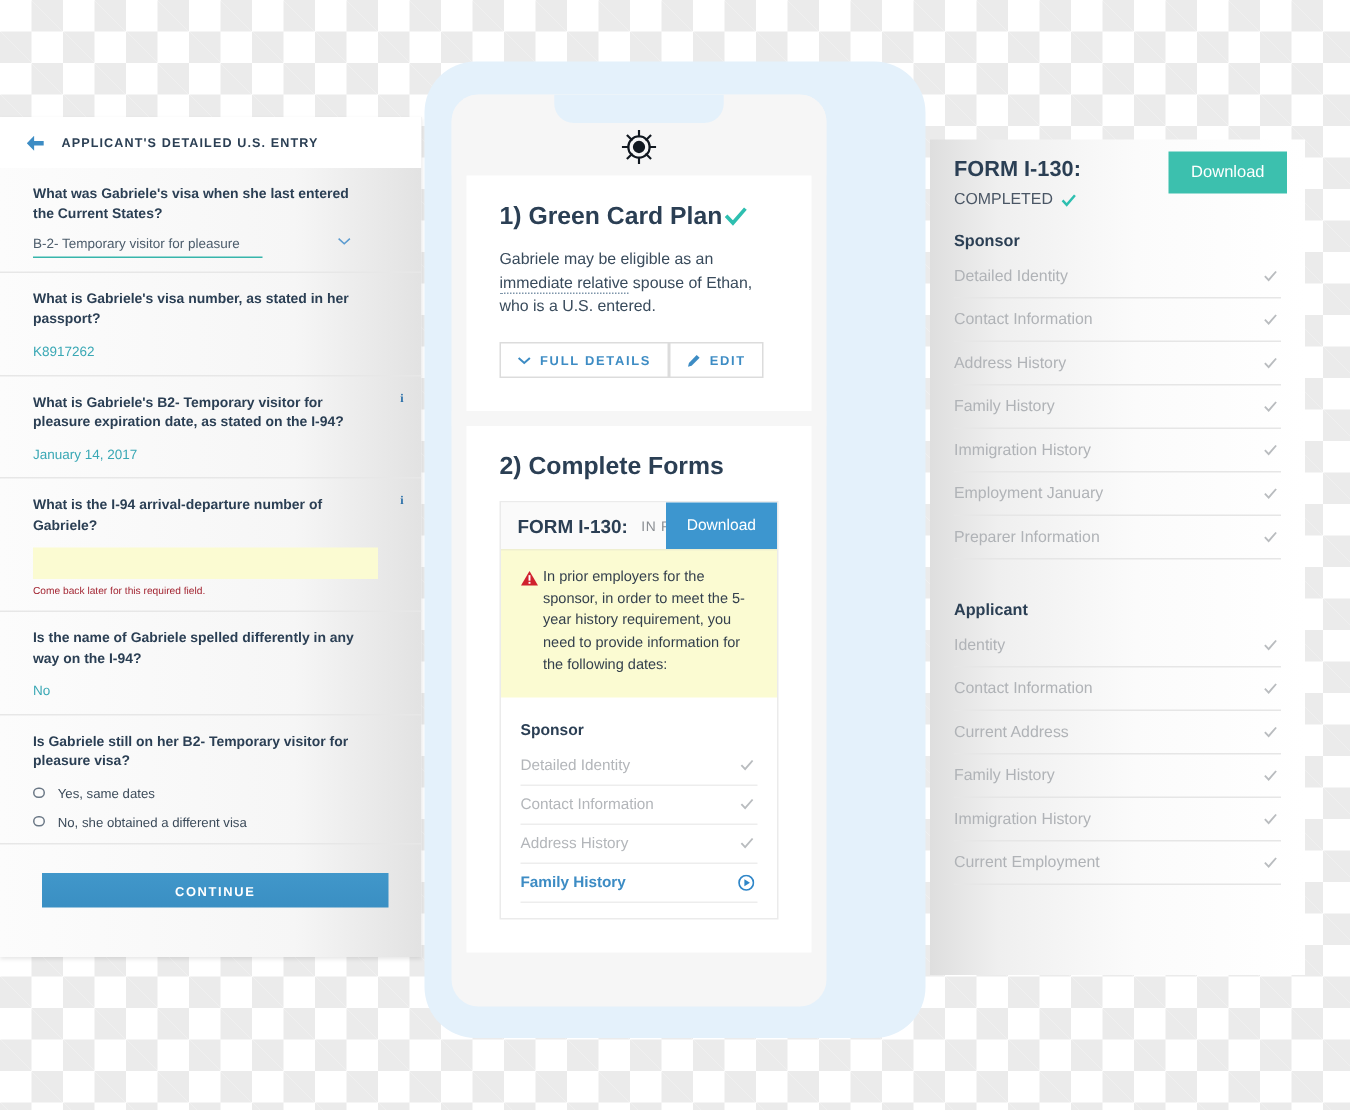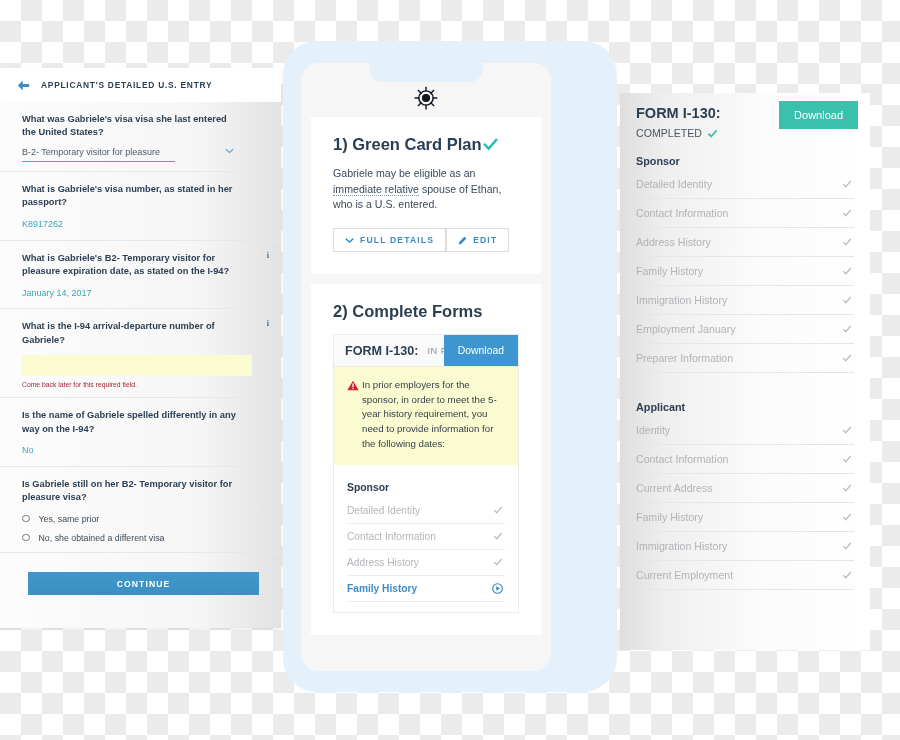--- a/index.html
+++ b/index.html
@@ -10,21 +10,21 @@
     background-image:
       linear-gradient(45deg,#ebebeb 25%,transparent 25%,transparent 75%,#ebebeb 75%,#ebebeb),
       linear-gradient(45deg,#ebebeb 25%,transparent 25%,transparent 75%,#ebebeb 75%,#ebebeb);
     background-size:42px 42px;
     background-position:0 0, 21px 21px;
   }
   .stage{position:absolute;inset:0;}
 
   
   .left-panel{
-    position:absolute;left:0;top:68px;width:281px;height:560px;
+    position:absolute;left:0;top:78px;width:281px;height:560px;
     background:linear-gradient(to right,#fcfcfc 0%,#f6f6f6 70%,#e2e2e2 100%);
     box-shadow:0 1px 3px rgba(0,0,0,.10);
     overflow:hidden;
   }
   .lp-header{
     height:34px;background:#ffffff;display:flex;align-items:center;
     padding:0 0 0 16px;box-sizing:border-box;
   }
   .back-arrow{
     width:15px;height:15px;flex:0 0 auto;margin-right:10px;display:block;
@@ -200,21 +200,21 @@
     <div class="lp-header">
       <svg class="back-arrow" viewBox="0 0 16 16">
         <path d="M7.2 2.6 L2 8 L7.2 13.4 L7.2 9.6 L14 9.6 L14 6.4 L7.2 6.4 Z" fill="#3d8cc4"></path>
       </svg>
       <span class="lp-header-title">APPLICANT'S DETAILED U.S. ENTRY</span>
     </div>
 
     <div class="lp-body">
 
       <div class="q-block">
-        <div class="q-text">What was Gabriele's visa visa she last entered the United States?</div>
+        <div class="q-text">What was Gabriele's visa when she last entered the Current States?</div>
         <div class="q-select">
           <div class="q-select-value">B-2- Temporary visitor for pleasure</div>
           <div class="q-select-rule"></div>
           <svg class="chev" viewBox="0 0 12 8">
             <path d="M1 1.5 L6 6 L11 1.5" stroke="#5b9bd0" stroke-width="1.4" fill="none"></path>
           </svg>
         </div>
       </div>
 
       <div class="q-block">
@@ -237,21 +237,21 @@
 
       <div class="q-block">
         <div class="q-text">Is the name of Gabriele spelled differently in any way on the I-94?</div>
         <div class="q-answer">No</div>
       </div>
 
       <div class="q-block">
         <div class="q-text">Is Gabriele still on her B2- Temporary visitor for pleasure visa?</div>
         <div class="radio-row">
           <span class="radio-circle"></span>
-          <span class="radio-label">Yes, same prior</span>
+          <span class="radio-label">Yes, same dates</span>
         </div>
         <div class="radio-row">
           <span class="radio-circle"></span>
           <span class="radio-label">No, she obtained a different visa</span>
         </div>
       </div>
 
       <div class="continue-wrap">
         <button class="continue-btn">CONTINUE</button>
       </div>

